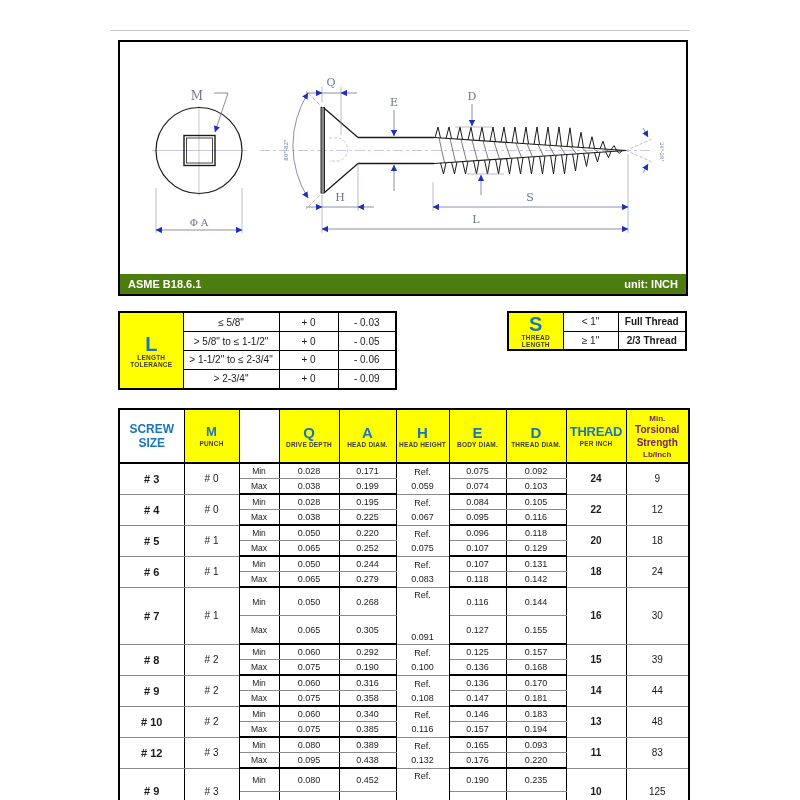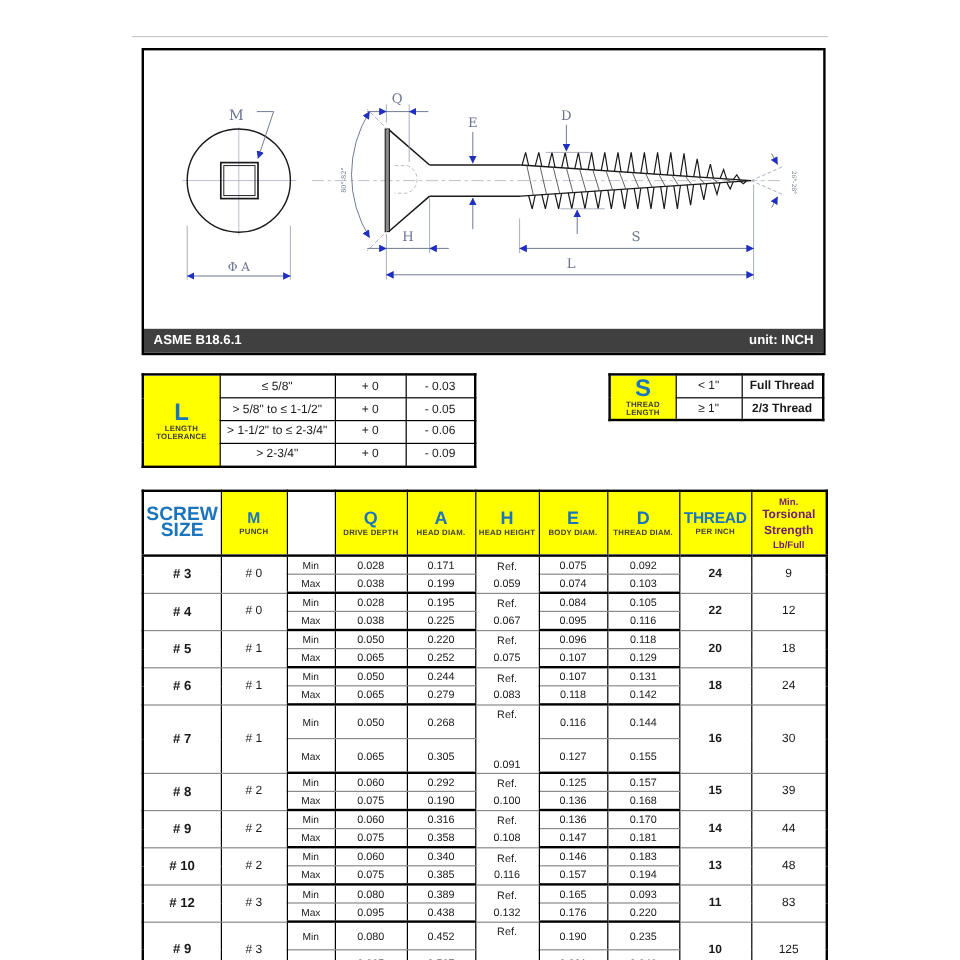--- a/index.html
+++ b/index.html
@@ -4,21 +4,21 @@
 <style>
   html,body{margin:0;padding:0;background:#fff;}
   #page{position:relative;width:800px;height:800px;background:#fff;overflow:hidden;
         font-family:"Liberation Sans",sans-serif;color:#1a1a1a;}
   .abs{position:absolute;}
   #top-rule{left:110px;top:30px;width:580px;height:1px;background:#c9c9c9;}
 
   
   #drawing-box{left:118px;top:40px;width:566px;height:252px;border:2px solid #000;background:#fff;}
   #drawing-svg{display:block;}
-  #title-bar{position:absolute;left:0;bottom:0;width:100%;height:20px;background:#404040;color:#fff;
+  #title-bar{position:absolute;left:0;bottom:0;width:100%;height:20px;background:#4d7c0f;color:#fff;
              display:flex;justify-content:space-between;align-items:center;box-sizing:border-box;
              padding:0 8px;font-size:11px;font-weight:bold;}
 
   
   table{border-collapse:collapse;table-layout:fixed;background:#fff;}
   td,th{border:1px solid #000;text-align:center;vertical-align:middle;padding:0;overflow:hidden;}
   .ylw{background:#ffff00;}
   .sym-big{color:#1b75bd;font-weight:bold;}
   .sub-cap{font-size:6.5px;font-weight:bold;color:#3d3d3d;letter-spacing:.2px;}
 
@@ -40,21 +40,21 @@
   #spec-table tr.rmax td{border-bottom:2px solid #000;}
   #spec-table td.grp{border-bottom:2px solid #000;}
   #spec-table td.size{font-size:11px;font-weight:bold;}
   #spec-table td.punch{font-size:10px;}
   #spec-table td.thread{font-size:10px;font-weight:bold;}
   #spec-table td.tors{font-size:10px;}
   .hsym{font-size:15px;line-height:15px;}
   .hsym-m{font-size:13px;line-height:14px;}
   .hsym-thread{font-size:13px;line-height:14px;letter-spacing:-.3px;}
   .hwrap{display:flex;flex-direction:column;justify-content:center;align-items:center;height:100%;gap:1px;}
-  .screw-size-h{color:#1b75bd;font-weight:bold;font-size:16px;line-height:14px;}
+  .screw-size-h{color:#1b75bd;font-weight:bold;font-size:12px;line-height:14px;}
   .tors-h{font-weight:bold;color:#701a75;}
   .tors-h .l1{font-size:8px;line-height:9px;}
   .tors-h .l2{font-size:10px;line-height:12px;}
   .tors-h .l3{font-size:8px;line-height:9px;}
 
   
   .cad{font-family:"DejaVu Serif",serif;fill:#6b7490;}
 </style>
 </head>
 <body>
@@ -300,21 +300,21 @@
             <div class="hwrap">
               <span class="sym-big hsym-thread">THREAD</span>
               <span class="sub-cap">PER INCH</span>
             </div>
           </th>
           <th class="ylw">
             <div class="hwrap tors-h">
               <span class="l1">Min.</span>
               <span class="l2">Torsional</span>
               <span class="l2">Strength</span>
-              <span class="l3">Lb/Full</span>
+              <span class="l3">Lb/Inch</span>
             </div>
           </th>
         </tr>
       </thead>
       <tbody id="spec-body">
           <tr class="rmin">
             <td class="size grp" rowspan="2"># 3</td>
             <td class="punch grp" rowspan="2"># 0</td>
             <td class="mm">Min</td>
             <td>0.028</td>

